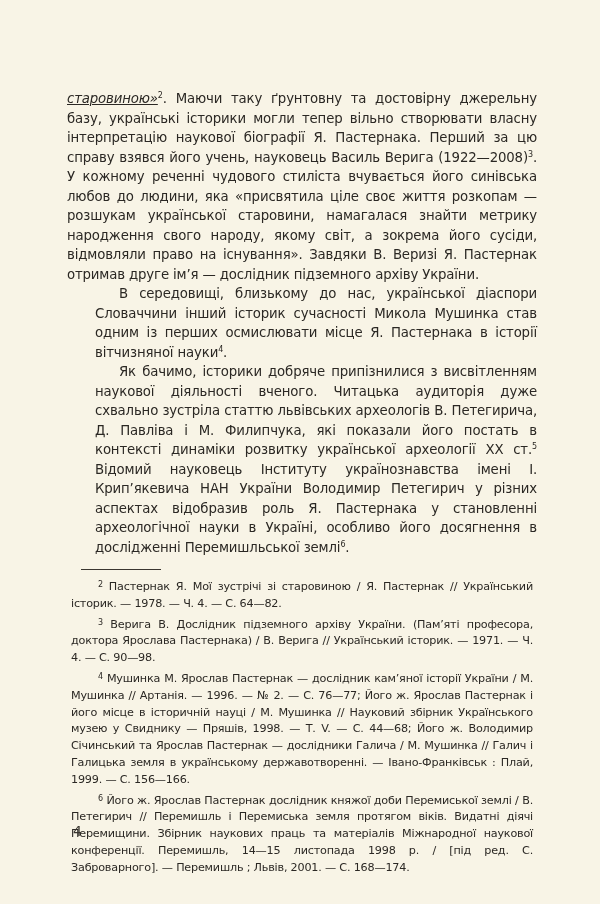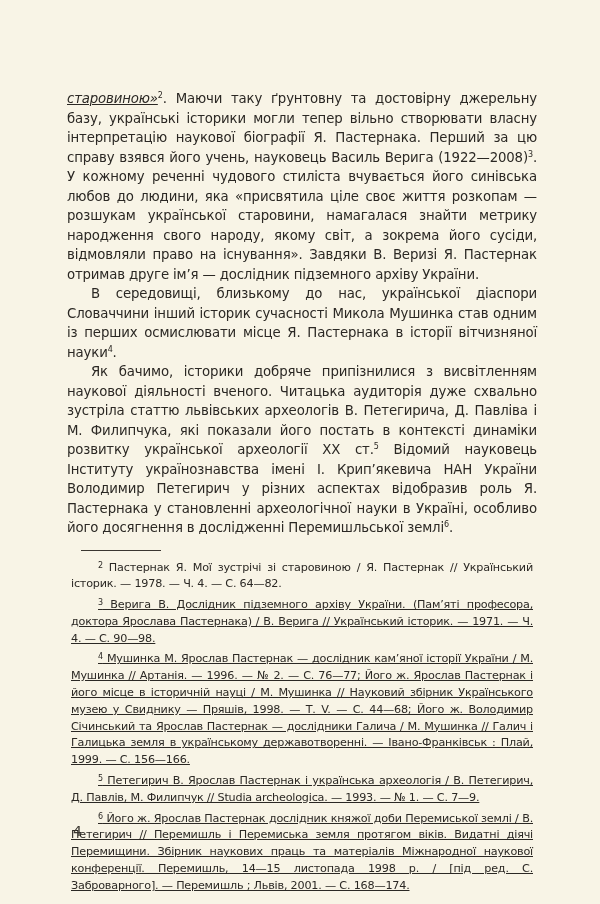--- a/index.html
+++ b/index.html
@@ -23,20 +23,21 @@
   }
   .body-text p {
     margin: 0;
     font-size: 13.3px;
     line-height: 19.5px;
     text-align: justify;
     letter-spacing: -0.15px;
   }
   .body-text p.indent {
     text-indent: 24px;
+    margin-left: 28px;
   }
   .body-text .ital {
     font-style: italic;
     text-decoration: underline;
   }
   sup {
     font-size: 8px;
     line-height: 0;
     vertical-align: 5px;
   }
@@ -49,21 +50,20 @@
   .footnotes p {
     margin: 4px;
     font-size: 11.2px;
     line-height: 16.8px;
     text-align: justify;
     text-indent: 27px;
     letter-spacing: -0.2px;
   }
   .footnotes p + p {
     margin-top: 2px;
-    text-decoration: underline;
   }
   .footnotes .fn-num {
     font-size: 8px;
     vertical-align: 3px;
     line-height: 0;
   }
   .page-number {
     position: absolute;
     left: 73px;
     top: 823px;
@@ -80,18 +80,17 @@
     <p class="indent"><span>В середовищі, близькому до нас, української діаспори Словаччини інший історик сучасності Микола Мушинка став одним із перших осмислювати місце Я. Пастернака в історії вітчизняної науки</span><sup>4</sup><span>.</span></p>
     <p class="indent"><span>Як бачимо, історики добряче припізнилися з висвітленням наукової діяльності вченого. Читацька аудиторія дуже схвально зустріла статтю львівських археологів В. Петегирича, Д. Павліва і М. Филипчука, які показали його постать в контексті динаміки розвитку української археології XX ст.</span><sup>5</sup><span> Відомий науковець Інституту українознавства імені І. Крип’якевича НАН України Володимир Петегирич у різних аспектах відобразив роль Я. Пастернака у становленні археологічної науки в Україні, особливо його досягнення в дослідженні Перемишльської землі</span><sup>6</sup><span>.</span></p>
   </div>
 
   <div class="rule"></div>
 
   <div class="footnotes">
     <p><span class="fn-num">2</span><span> Пастернак Я. Мої зустрічі зі старовиною / Я. Пастернак // Український історик. — 1978. — Ч. 4. — С. 64—82.</span></p>
     <p><span class="fn-num">3</span><span> Верига В. Дослідник підземного архіву України. (Пам’яті професора, доктора Ярослава Пастернака) / В. Верига // Український історик. — 1971. — Ч. 4. — С. 90—98.</span></p>
     <p><span class="fn-num">4</span><span> Мушинка М. Ярослав Пастернак — дослідник кам’яної історії України / М. Мушинка // Артанія. — 1996. — № 2. — С. 76—77; Його ж. Ярослав Пастернак і його місце в історичній науці / М. Мушинка // Науковий збірник Українського музею у Свиднику — Пряшів, 1998. — Т. V. — С. 44—68; Його ж. Володимир Січинський та Ярослав Пастернак — дослідники Галича / М. Мушинка // Галич і Галицька земля в українському державотворенні. — Івано-Франківськ : Плай, 1999. — С. 156—166.</span></p>
-    <p><span class="fn-num">5</span><span> Петегирич В. Ярослав Пастернак і українська археологія / В. Петегирич, Д. Павлів, М. Филипчук // Studia archeologica. — 1993. — № 1. — С. 7—9.</span></p>
     <p><span class="fn-num">6</span><span> Його ж. Ярослав Пастернак дослідник княжої доби Перемиської землі / В. Петегирич // Перемишль і Перемиська земля протягом віків. Видатні діячі Перемищини. Збірник наукових праць та матеріалів Міжнародної наукової конференції. Перемишль, 14—15 листопада 1998 р. / [під ред. С. Заброварного]. — Перемишль ; Львів, 2001. — С. 168—174.</span></p>
   </div>
 </div>
 
 <div class="page-number">4</div>
 
 </body></html>

